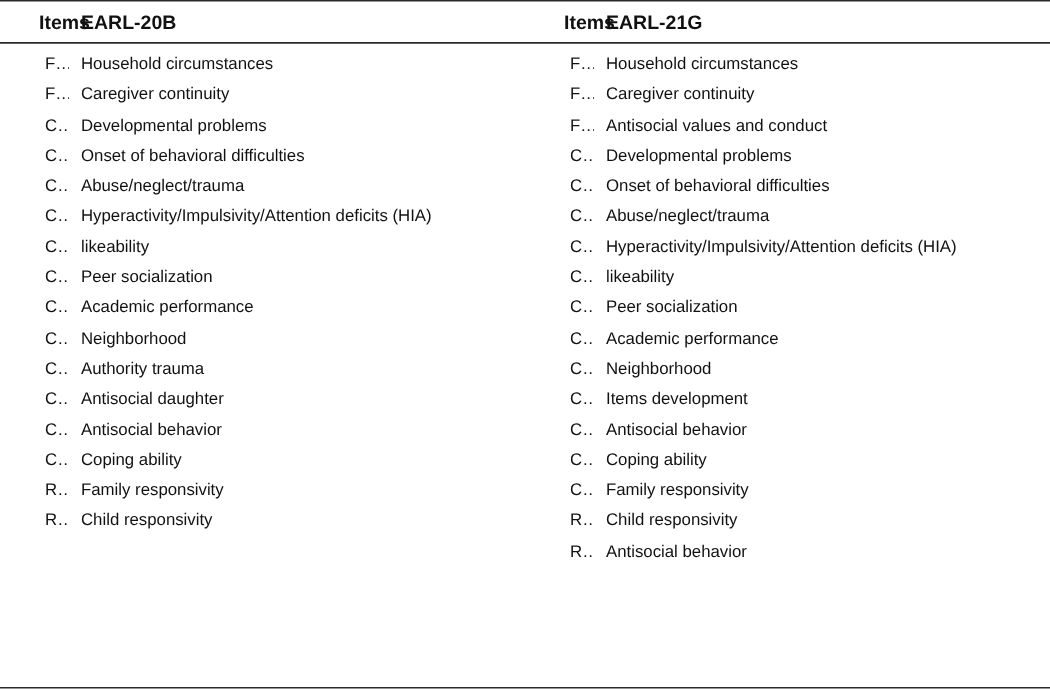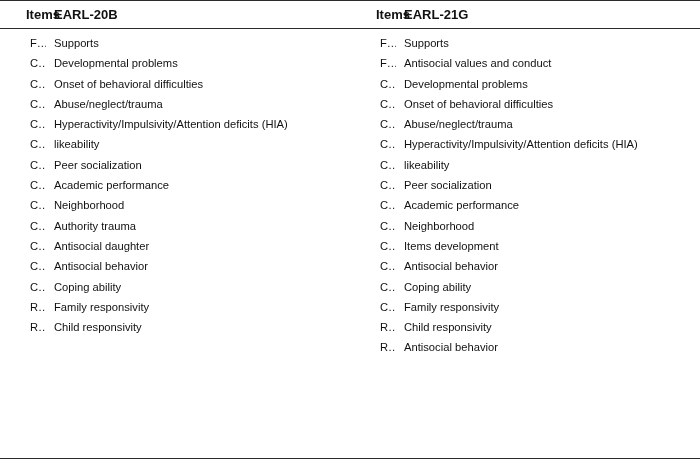--- a/index.html
+++ b/index.html
@@ -92,24 +92,30 @@
     <thead>
       <tr class="header-row">
         <th class="code-head">Items</th>
         <th class="label-head">EARL-20B</th>
         <th class="code-head">Items</th>
         <th class="label-head">EARL-21G</th>
       </tr>
     </thead>
     <tbody id="table-body">
         <tr>
-          <td class="code-cell">F3</td>
-          <td class="label-cell">Supports</td>
-          <td class="code-cell">F3</td>
-          <td class="label-cell">Supports</td>
+          <td class="code-cell">F1</td>
+          <td class="label-cell">Household circumstances</td>
+          <td class="code-cell">F1</td>
+          <td class="label-cell">Household circumstances</td>
+        </tr>
+        <tr>
+          <td class="code-cell">F2</td>
+          <td class="label-cell">Caregiver continuity</td>
+          <td class="code-cell">F2</td>
+          <td class="label-cell">Caregiver continuity</td>
         </tr>
         <tr>
           <td class="code-cell">C1</td>
           <td class="label-cell">Developmental problems</td>
           <td class="code-cell">F7</td>
           <td class="label-cell">Antisocial values and conduct</td>
         </tr>
         <tr>
           <td class="code-cell">C2</td>
           <td class="label-cell">Onset of behavioral difficulties</td>

